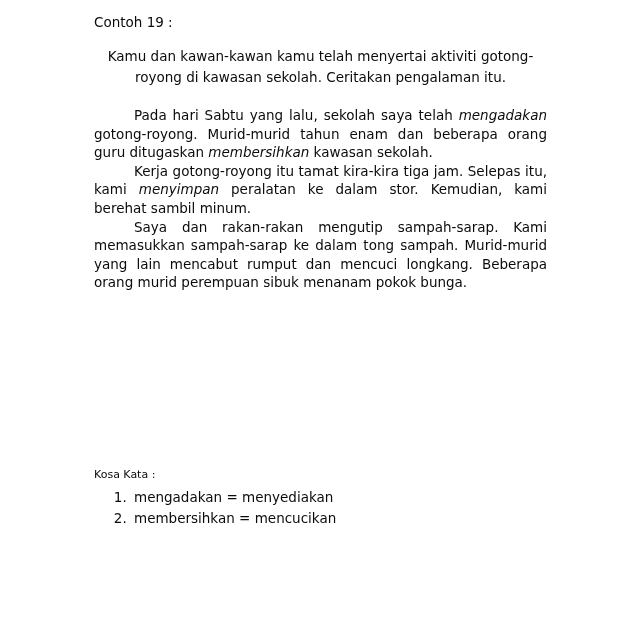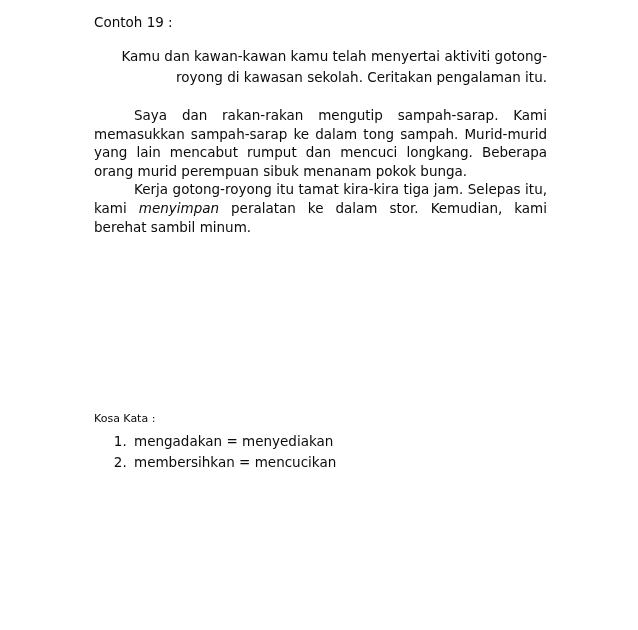--- a/index.html
+++ b/index.html
@@ -23,21 +23,21 @@
   }
   .title {
     font-size: 13.5px;
     line-height: 20px;
     margin-bottom: 14px;
   }
   .prompt {
     font-size: 13.5px;
     line-height: 21px;
     margin: 0 0 18px 0;
-    text-align: right;
+    text-align: center;
   }
   .essay {
     margin-top: 0;
   }
   .para {
     font-size: 13.5px;
     line-height: 18.6px;
     margin: 0;
     text-align: justify;
     text-indent: 40px;
@@ -63,22 +63,23 @@
 </head>
 <body>
 
 <div class="page">
 
   <div class="title">Contoh 19 :</div>
 
   <p class="prompt">Kamu dan kawan-kawan kamu telah menyertai aktiviti gotong-royong di kawasan sekolah. Ceritakan pengalaman itu.</p>
 
   <div class="essay">
+    <p class="para"><span>Pada hari Sabtu yang lalu, sekolah saya telah </span><span style="font-style: italic;">mengadakan</span><span> gotong-royong. Murid-murid tahun enam dan beberapa orang guru ditugaskan </span><span style="font-style: italic;">membersihkan</span><span> kawasan sekolah.</span></p>
+    <p class="para"><span>Kerja gotong-royong itu tamat kira-kira tiga jam. Selepas itu, kami </span><span style="font-style: italic;">menyimpan</span><span> peralatan ke dalam stor. Kemudian, kami berehat sambil minum.</span></p>
     <p class="para"><span>Saya dan rakan-rakan mengutip sampah-sarap. Kami memasukkan sampah-sarap ke dalam tong sampah. Murid-murid yang lain mencabut rumput dan mencuci longkang. Beberapa orang murid perempuan sibuk menanam pokok bunga.</span></p>
-    <p class="para"><span>Kerja gotong-royong itu tamat kira-kira tiga jam. Selepas itu, kami </span><span style="font-style: italic;">menyimpan</span><span> peralatan ke dalam stor. Kemudian, kami berehat sambil minum.</span></p>
   </div>
 
   <div class="kosa">
     <div class="kosa-heading">Kosa Kata :</div>
     <ol class="kosa-list">
       <li>mengadakan = menyediakan</li>
       <li>membersihkan = mencucikan</li>
 
     </ol>
   </div>

